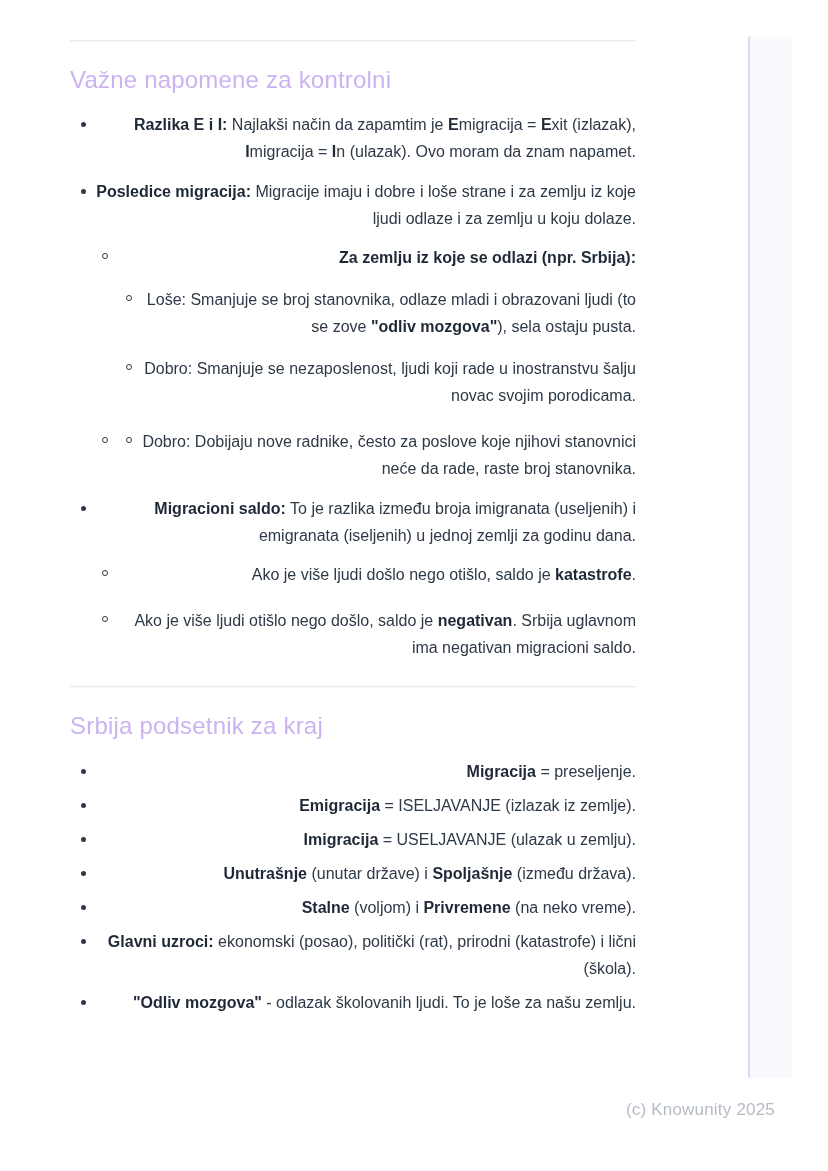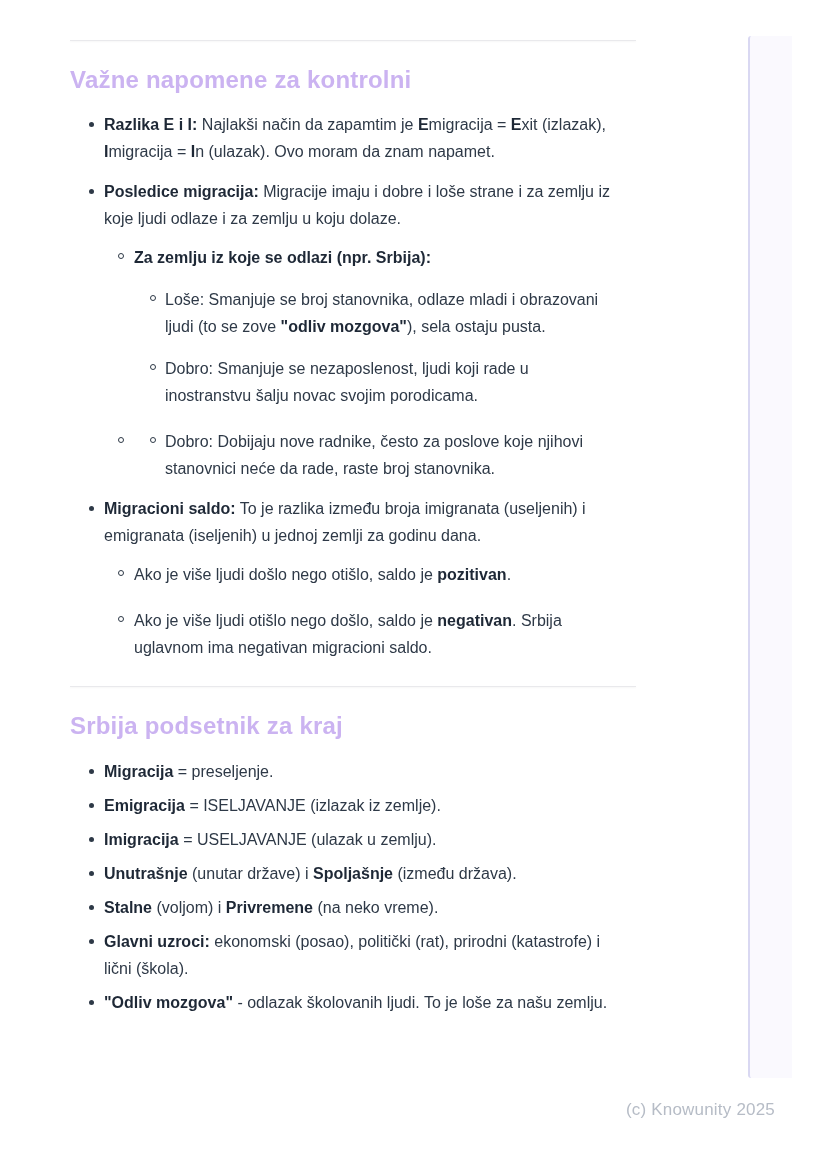--- a/index.html
+++ b/index.html
@@ -23,25 +23,25 @@
     height: 1px;
     background: var(--rule, #e9e9ec);
     box-shadow: 0 1px 2px rgba(16,24,40,0.05);
   }
   .rule.top { margin-top: 40px; }
   .rule.mid { margin-top: 25px; }
   h1 {
     margin: 24px 0 0 0;
     font-size: 24px;
     line-height: 29px;
-    font-weight: bold;
+    font-weight: normal;
     letter-spacing: 0.2px;
     color: var(--heading, #cbb3f1);
   }
-  ul { list-style: none; margin: 8px; padding: 0; }
+  ul { list-style: none; margin: 0; padding: 0; text-align: right; }
   li { position: relative; line-height: 27px; }
   .b { font-weight: bold; color: var(--bold, #1e2836); }
 
   ul.l1 { margin-top: 17px; }
   ul.l1 > li { padding-left: 26px; margin-top: 13px; }
   ul.l1 > li::before {
     content: ""; position: absolute;
     left: 11px; top: 11px;
     width: 5px; height: 5px; border-radius: 50%;
     background: var(--body, #2e3947);
@@ -120,21 +120,21 @@
                 <span><span>Dobro: Dobijaju nove radnike, često za poslove koje njihovi stanovnici neće da rade, raste broj stanovnika.</span></span>
               </li>
             </ul>
           </li>
         </ul>
       </li>
       <li>
         <span><span class="b">Migracioni saldo:</span><span> To je razlika između broja imigranata (useljenih) i emigranata (iseljenih) u jednoj zemlji za godinu dana.</span></span>
         <ul class="l2">
           <li>
-            <span><span>Ako je više ljudi došlo nego otišlo, saldo je </span><span class="b">pozitivan</span><span>.</span></span>
+            <span><span>Ako je više ljudi došlo nego otišlo, saldo je </span><span class="b">katastrofe</span><span>.</span></span>
           </li>
           <li>
             <span><span>Ako je više ljudi otišlo nego došlo, saldo je </span><span class="b">negativan</span><span>. Srbija uglavnom ima negativan migracioni saldo.</span></span>
           </li>
         </ul>
       </li>
     </ul>
   </section>
 
   <hr class="rule mid">

